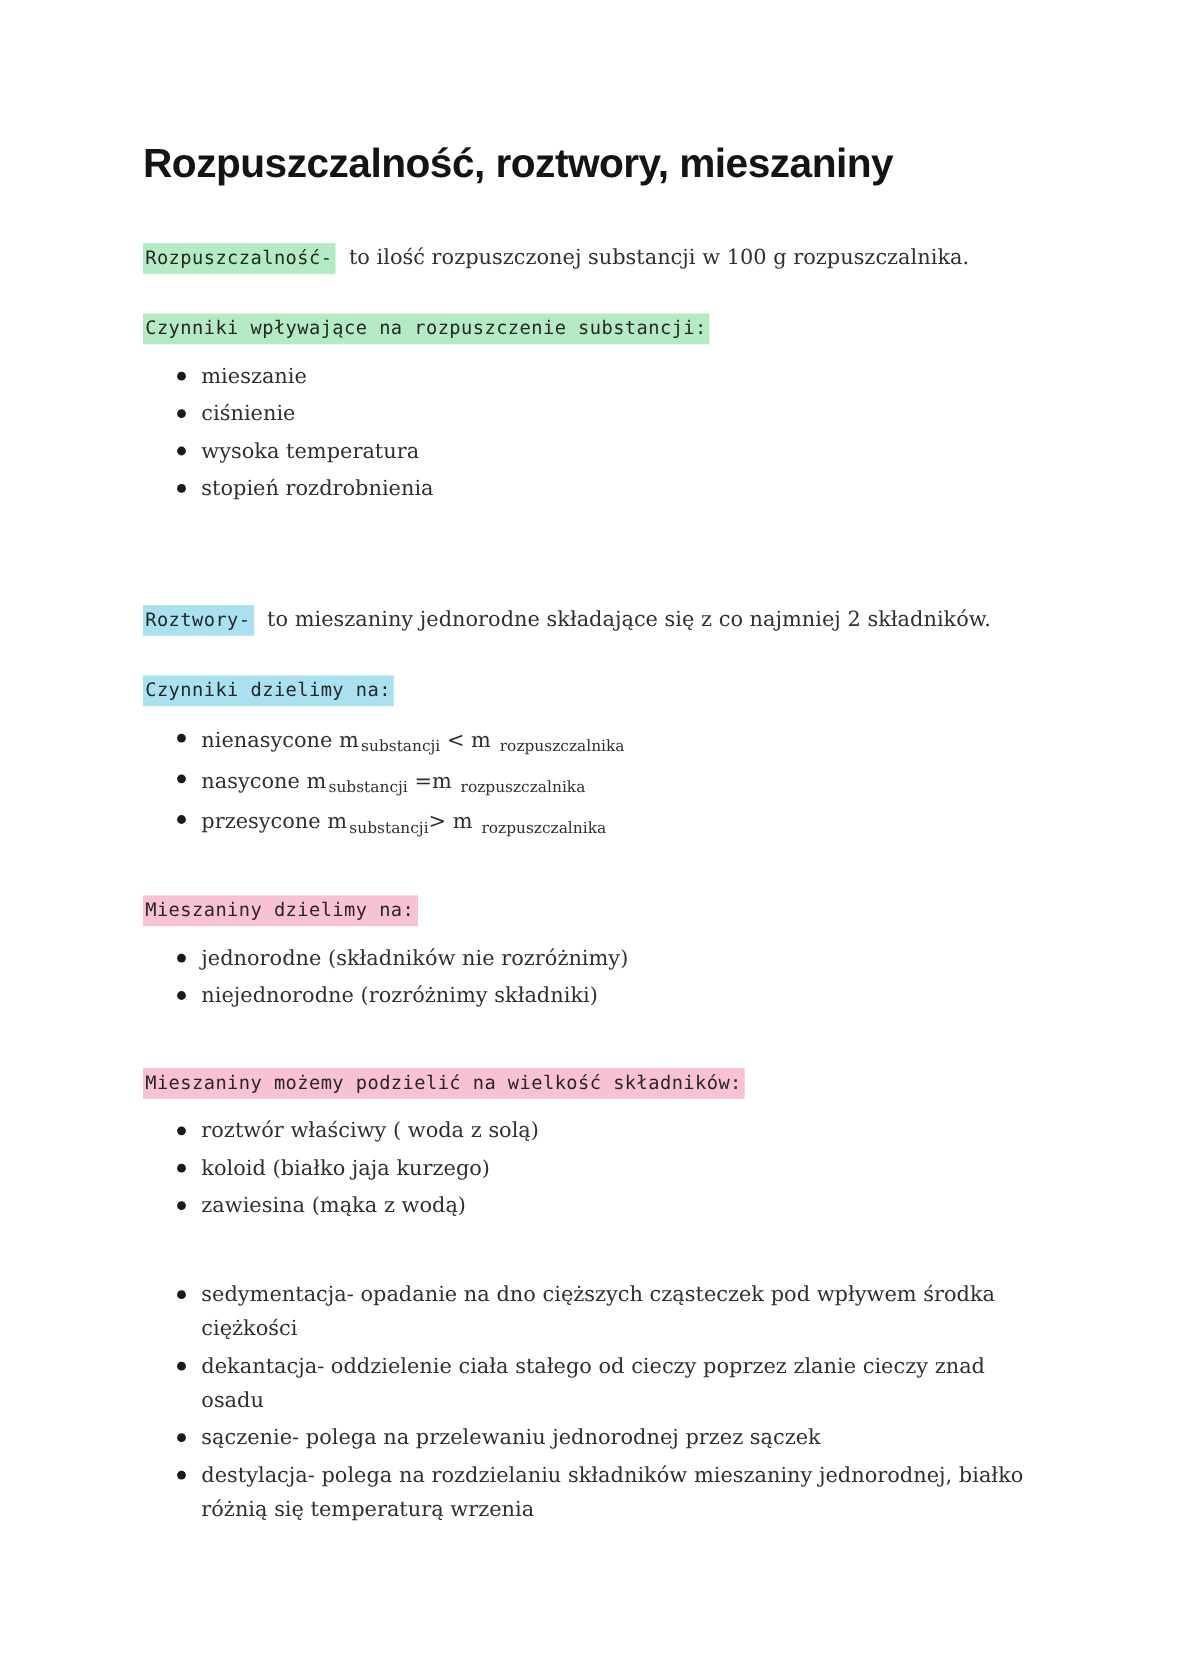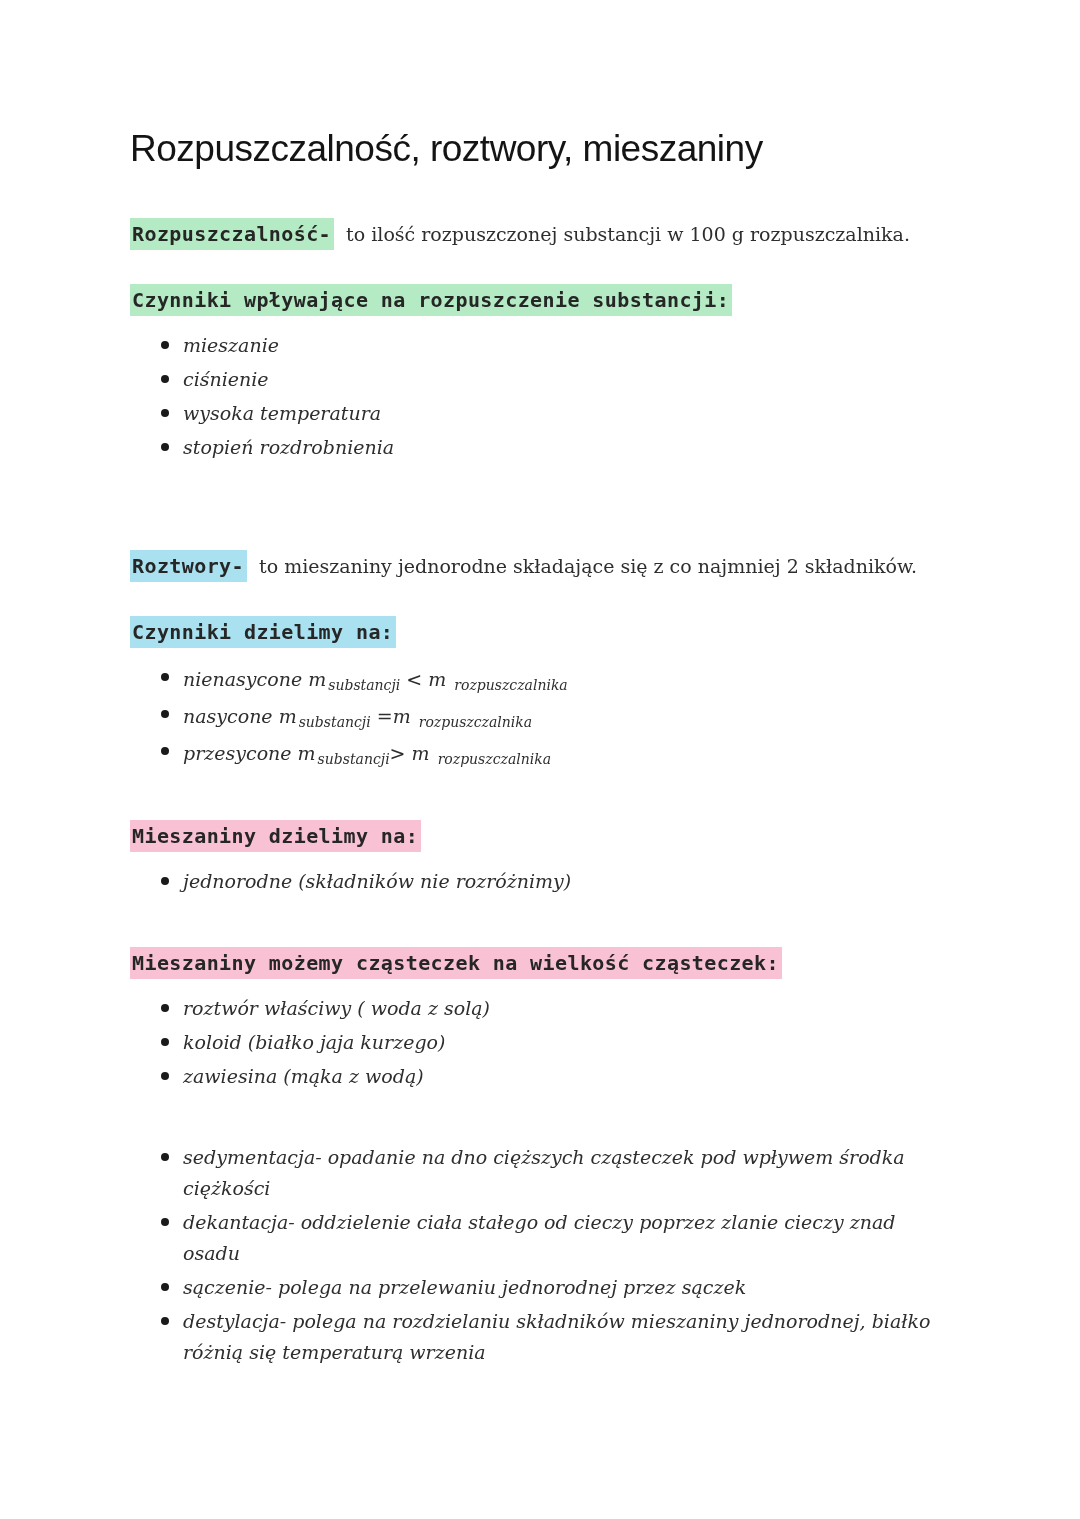--- a/index.html
+++ b/index.html
@@ -14,28 +14,27 @@
   .page {
     padding: 130px 130px 60px 130px;
   }
   h1.title {
     font-family: "Liberation Sans", "DejaVu Sans", sans-serif;
     font-size: 37px;
     line-height: 1.05;
     letter-spacing: -0.5px;
     color: #141414;
     margin: 0 0 50px 0;
-    font-weight: 400;
+    font-weight: 700;
   }
   .mono {
     font-family: "DejaVu Sans Mono", "Liberation Mono", monospace;
-    font-size: 20px;
+    font-size: 17px;
     letter-spacing: 0.4px;
     color: #262626;
-    font-weight: bold;
   }
   .hl { padding: 4px 3px 4px 2px; }
   .hl.green { background: var(--green, #b5ebc4); }
   .hl.blue  { background: var(--blue,  #a9e1f0); }
   .hl.pink  { background: var(--pink,  #f9c2d4); }
 
   .defline {
     margin: 0 0 34px 0;
     font-size: 19px;
     line-height: 31px;
@@ -43,21 +42,20 @@
   .defline .body-text { margin-left: 6px; margin-top: 26px; }
 
   .block { margin-bottom: 50px; }
   .block.gap-xl { margin-bottom: 88px; }
   .block .heading { display: inline-block; margin-bottom: 8px; }
 
   ul.list {
     margin: 6px 0 0 0;
     padding: 0 0 0 53px;
     list-style: none;
-    font-style: italic;
   }
   ul.list li {
     position: relative;
     font-size: 19px;
     line-height: 31px;
     margin-bottom: 3px;
     max-width: 770px;
   }
   ul.list li::before {
     content: "";
@@ -121,25 +119,26 @@
         <span>przesycone m</span><sub class="sub">substancji</sub><span>&gt; m</span>
         <sub class="sub">rozpuszczalnika</sub>
       </li>
     </ul>
   </section>
 
   <section class="block">
     <span class="hl pink mono heading">Mieszaniny dzielimy na:</span>
     <ul class="list">
       <li>jednorodne (składników nie rozróżnimy)</li>
+      <li>niejednorodne (rozróżnimy składniki)</li>
     </ul>
   </section>
 
   <section class="block">
-    <span class="hl pink mono heading">Mieszaniny możemy cząsteczek na wielkość cząsteczek:</span>
+    <span class="hl pink mono heading">Mieszaniny możemy podzielić na wielkość składników:</span>
     <ul class="list">
       <li>roztwór właściwy ( woda z solą)</li>
       <li>koloid (białko jaja kurzego)</li>
       <li>zawiesina (mąka z wodą)</li>
     </ul>
   </section>
 
   <section class="block">
     <ul class="list">
       <li>sedymentacja- opadanie na dno cięższych cząsteczek pod wpływem środka ciężkości</li>

